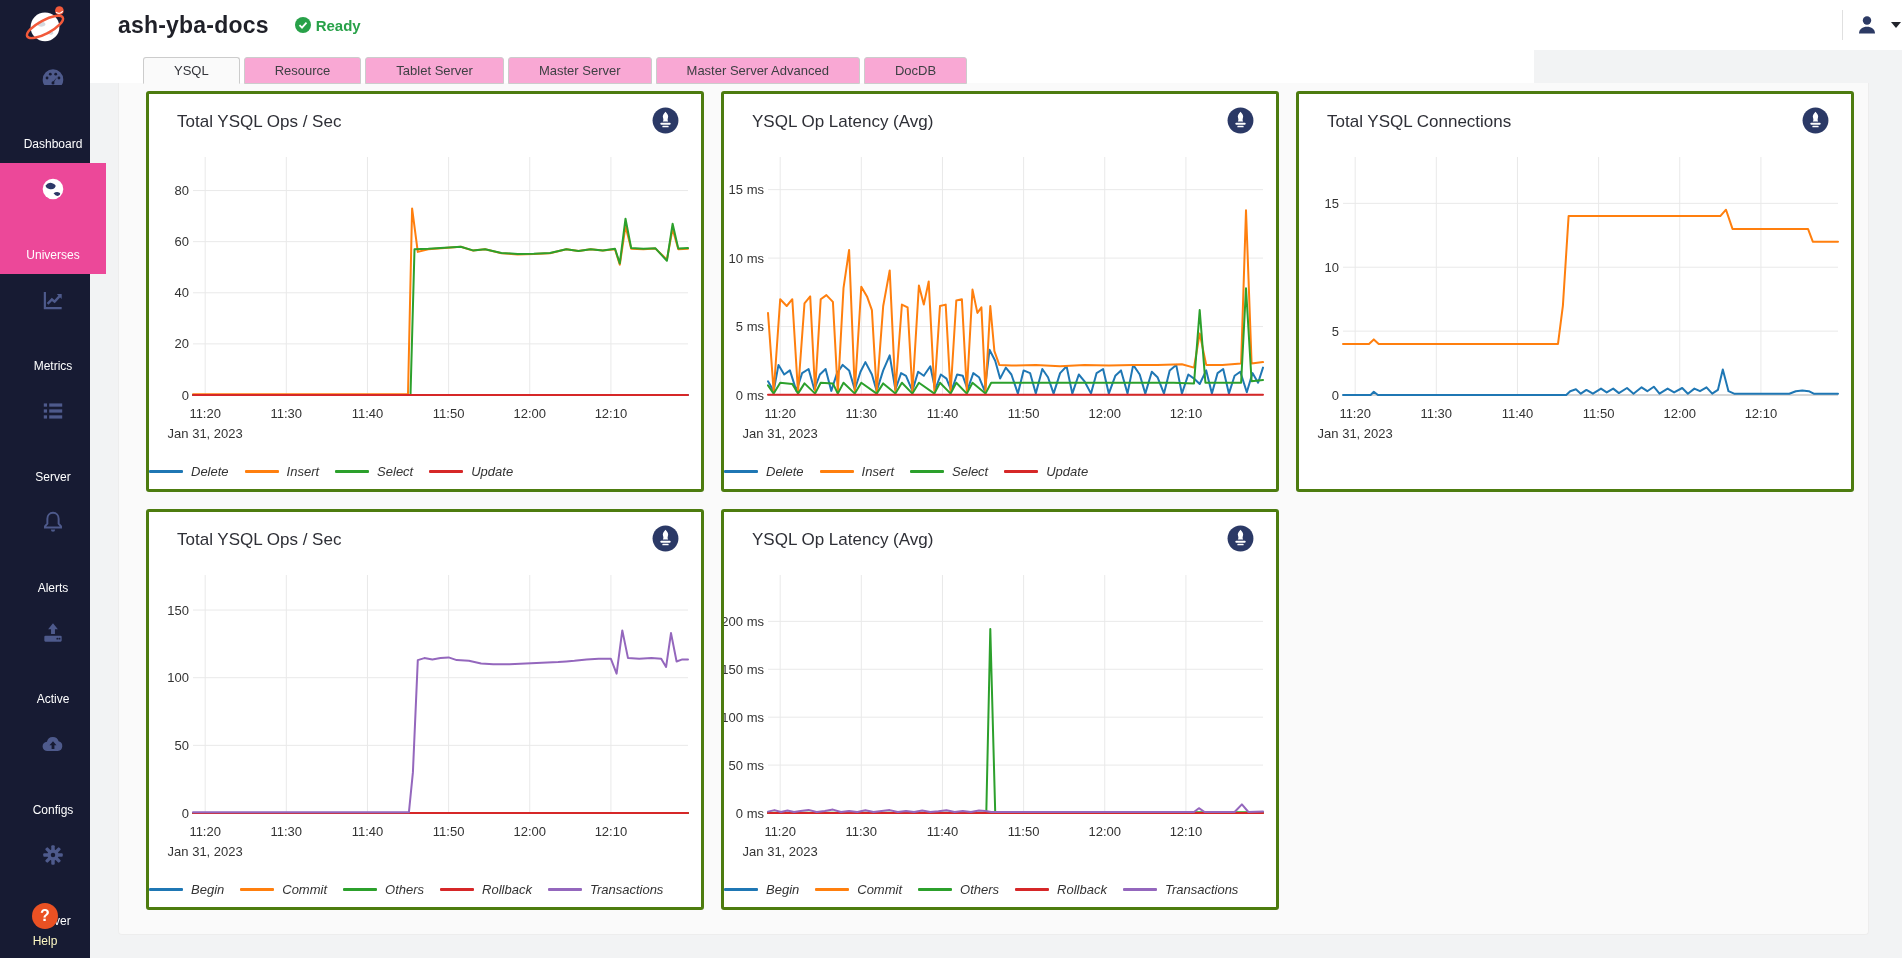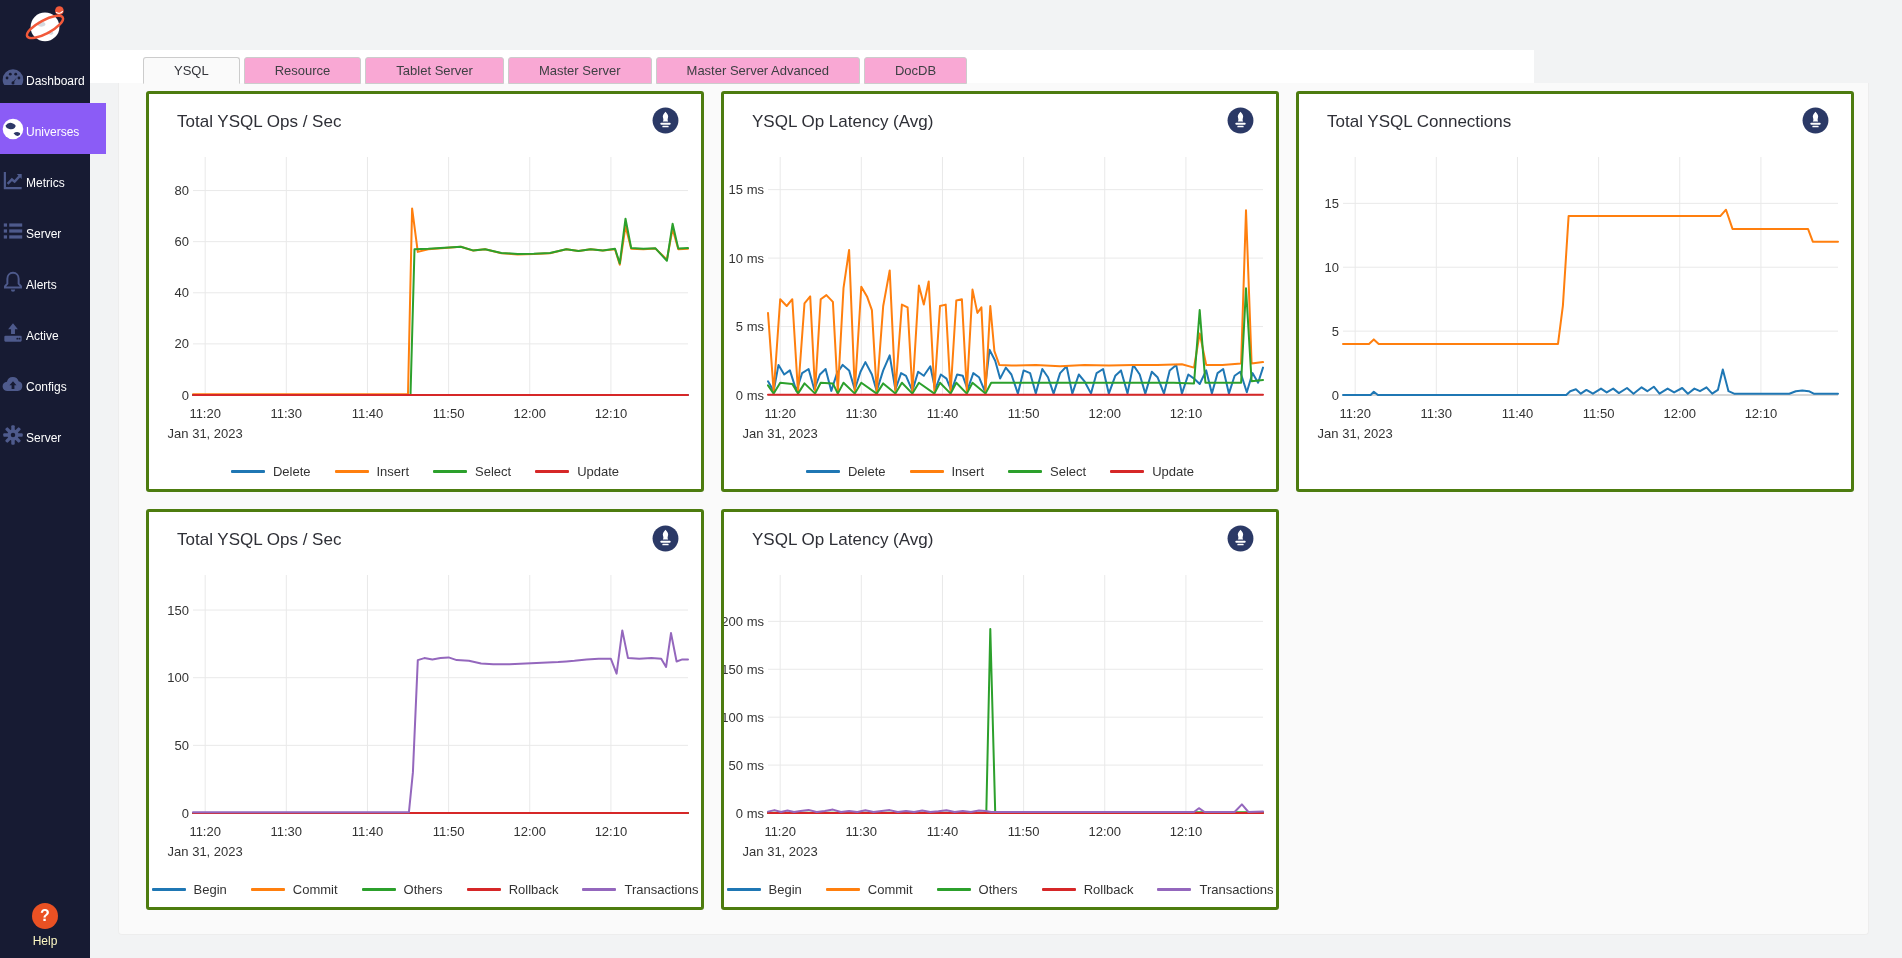--- a/index.html
+++ b/index.html
@@ -3,24 +3,24 @@
 <meta charset="utf-8">
 <style>
   * { margin:0; padding:0; box-sizing:border-box; }
   html,body { width:1902px; height:958px; }
   body { font-family:"Liberation Sans","DejaVu Sans",sans-serif; background:#f2f3f4; }
   .app { position:relative; width:1902px; height:958px; overflow:hidden; }
 
   
   .sidebar { position:absolute; left:0; top:0; width:90px; height:958px; background:#171b33; z-index:5; }
   .logo-box { height:52px; display:flex; align-items:center; justify-content:center; }
-  .side-item { width:106px; padding:13px 0 12px; display:flex; flex-direction:row; align-items:center; cursor:pointer; }
+  .side-item { width:106px; padding:13px 0 12px; display:flex; flex-direction:column; align-items:center; cursor:pointer;gap:40px; }
   .side-item .s-icon { width:26px; height:26px; color:#4e5a8c; }
   .side-item .s-label { margin-top:6px; font-size:12px; color:#ffffff; }
-  .side-item.active { background:#8b5cf6; }
+  .side-item.active { background:#ec4899; }
   .side-item.active .s-icon { color:#ffffff; }
   .side-help { position:absolute; bottom:10px; left:0; width:90px; display:flex; flex-direction:column; align-items:center; cursor:pointer; }
   .help-circle { width:26px; height:26px; border-radius:50%; background:#ea5123; color:#fff; font-size:16px; font-weight:bold;
                  display:flex; align-items:center; justify-content:center; }
   .side-help .s-label { margin-top:5px; font-size:12px; color:#fef9c3; }
 
   
   .header { position:absolute; left:90px; top:0; width:1812px; height:50px; background:#ffffff; z-index:4;
             display:flex; align-items:center; }
   .uni-title { font-size:23px; font-weight:700; color:#1f2028; margin-left:28px; letter-spacing:.2px; }
@@ -41,21 +41,21 @@
   .tab.active { background:#fafafa; border-bottom:1px solid #fafafa; color:#33343a; }
 
   
   .panel { position:absolute; left:118px; top:83px; width:1751px; height:852px; background:#fafafa;
            border:1px solid #ededed; border-top:none; border-radius:0 0 4px 4px; }
   .cards { position:absolute; left:27px; top:8px; display:flex; flex-wrap:wrap; gap:17px; width:1712px; }
   .card { position:relative; width:558px; height:401px; background:#ffffff; border:3px solid #4d7c0f; border-radius:3px; }
   .card-title { position:absolute; left:28px; top:18px; font-size:17px; font-weight:500; color:#2e2f36; }
   .prom-icon { position:absolute; right:22px; top:13px; width:27px; height:27px; cursor:pointer; }
   .chart-svg { position:absolute; left:0; top:56px; width:558px; height:300px; }
-  .legend { position:absolute; left:0; bottom:10px; width:100%; display:flex; justify-content:center; gap:24px; }
+  .legend { position:absolute; left:0; bottom:10px; width:100%; display:flex; gap:16px;font-style:italic; }
   .legend-item { display:flex; align-items:center; gap:8px; }
   .legend-line { width:34px; height:3px; border-radius:1px; }
   .legend-text { font-size:13px; color:#333; }
 
   text { font-family:"Liberation Sans","DejaVu Sans",sans-serif; }
 </style>
 </head>
 <body>
 
 <div class="app">
@@ -152,20 +152,38 @@
       </svg>
       <span class="s-label">Server</span>
     </div>
 
     <div class="side-help">
       <div class="help-circle">?</div>
       <span class="s-label">Help</span>
     </div>
   </nav>
 
+  <header class="header">
+    <span class="uni-title">ash-yba-docs</span>
+    <span class="ready-badge">
+      <svg viewBox="0 0 16 16">
+        <circle cx="8" cy="8" r="8" fill="#28a149"></circle>
+        <path d="M4.5 8.2 L7 10.6 L11.5 5.6" fill="none" stroke="#ffffff" stroke-width="1.8"></path>
+      </svg>
+      <span class="ready-text">Ready</span>
+    </span>
+    <div class="header-right">
+      <div class="hdr-divider"></div>
+      <svg class="user-icon" viewBox="0 0 24 24">
+        <circle cx="12" cy="7.5" r="4.2" fill="#2c3a64"></circle>
+        <path d="M4 20.5 c0-4.5 3.6-6.8 8-6.8 s8 2.3 8 6.8z" fill="#2c3a64"></path>
+      </svg>
+      <div class="caret-down"></div>
+    </div>
+  </header>
 
   <div class="tabs-strip">
     <div class="tabs">
       <div class="tab active">YSQL</div>
       <div class="tab">Resource</div>
       <div class="tab">Tablet Server</div>
       <div class="tab">Master Server</div>
       <div class="tab">Master Server Advanced</div>
       <div class="tab">DocDB</div>
     </div>

